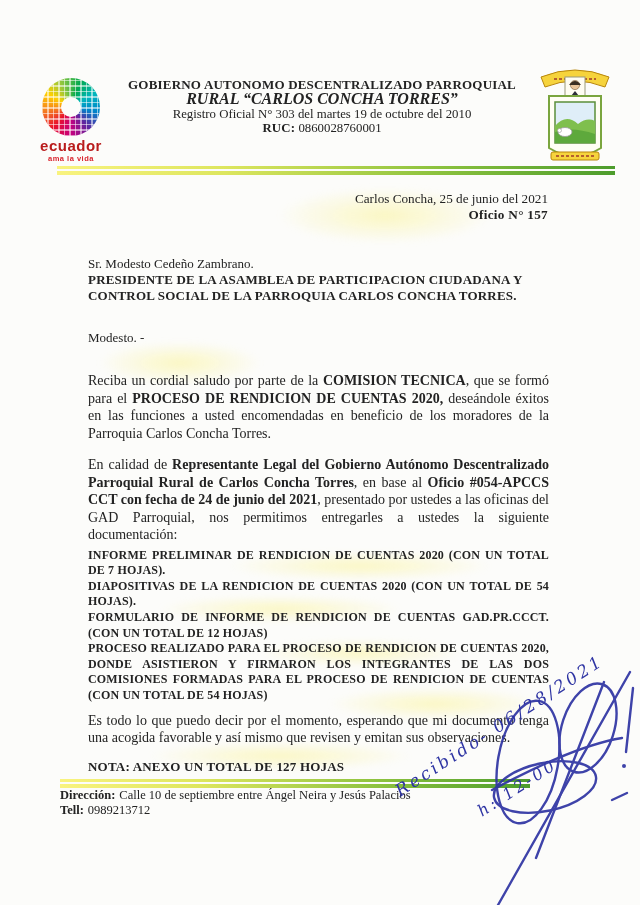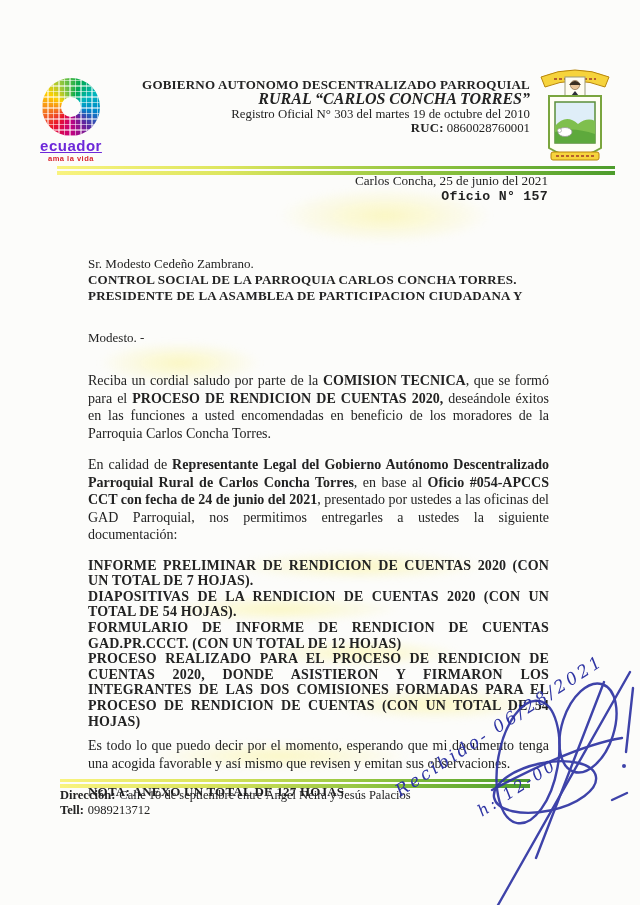--- a/index.html
+++ b/index.html
@@ -10,47 +10,47 @@
   }
   
   .header{position:absolute;top:70px;left:28px;right:20px;display:flex;align-items:flex-start;}
   .logo-block{width:86px;text-align:center;padding-top:8px;flex:0 0 auto;}
   .spiral{position:relative;width:58px;height:58px;margin:0 auto;border-radius:50%;
     background:conic-gradient(from 220deg,#e8112d,#f47920,#ffd100,#8dc63f,#00a94f,#00b7bd,#0085ca,#5f259f,#c6007e,#e8112d);}
   .spiral::before{content:"";position:absolute;inset:0;border-radius:50%;
     background:repeating-linear-gradient(0deg,rgba(255,255,255,.55) 0 1.4px,transparent 1.4px 5.5px),
                repeating-linear-gradient(90deg,rgba(255,255,255,.55) 0 1.4px,transparent 1.4px 5.5px);}
   .spiral::after{content:"";position:absolute;inset:19px;background:#fcfcfa;border-radius:50%;}
-  .logo-word{font-family:"Liberation Sans",sans-serif;font-weight:bold;font-size:15px;color:#6d28d9;letter-spacing:.5px;margin-top:1px;text-decoration:underline;}
+  .logo-word{font-family:"Liberation Sans",sans-serif;font-weight:bold;font-size:15px;color:#b91c1c;letter-spacing:.5px;margin-top:1px;}
   .logo-tag{font-family:"Liberation Sans",sans-serif;font-size:7.5px;color:#d9232d;font-weight:bold;letter-spacing:.5px;}
-  .header-center{flex:1;text-align:right;padding-top:8px;line-height:14.4px;}
+  .header-center{flex:1;text-align:center;padding-top:8px;line-height:14.4px;}
   .hc-l1{font-size:13px;font-weight:bold;letter-spacing:.2px;}
   .hc-l2{font-size:16px;font-weight:bold;font-style:italic;}
   .hc-l3,.hc-l4,.hc-l5,.hc-l6{font-size:12.8px;}
   .hc-l4 b,.hc-l5 b{letter-spacing:.2px;}
   .coat{width:90px;flex:0 0 auto;margin-top:-10px;text-align:center;}
   
   .bar{position:absolute;}
   .bar .s1,.bar .s2{background:linear-gradient(90deg,#f9f37f 0%,#dde65e 30%,#8cc23e 68%,#4c9c2c 100%);}
   .bar .s1{height:2.5px;margin-bottom:2px;}
   .bar .s2{height:4.5px;}
   .bar-top{top:166px;left:57px;right:25px;}
   .bar-foot{top:0;left:0;right:0;}
   
-  .dateblock{position:absolute;top:173px;left:88px;width:460px;text-align:right;font-size:13.2px;line-height:15.8px;}
-  .dateblock .oficio{font-weight:bold;letter-spacing:.3px;font-family:Liberation Mono, monospace;}
+  .dateblock{position:absolute;top:191px;left:88px;width:460px;text-align:right;font-size:13.2px;line-height:15.8px;}
+  .dateblock .oficio{font-weight:bold;letter-spacing:.3px;}
   
   .content{position:absolute;top:256px;left:88px;width:461px;}
   .recipient-name{font-size:13px;line-height:16px;}
   .recipient-title{font-size:13px;font-weight:bold;line-height:15.6px;letter-spacing:.2px;}
   .presente{margin-top:27px;font-size:13px;}
   .para{margin:0;text-align:justify;font-size:14px;line-height:17.5px;}
   .p1{margin-top:26px;}
   .p2{margin-top:14px;}
-  .doclist{margin-top:14px;font-weight:bold;font-size:14px;line-height:15.6px;letter-spacing:.15px;}
+  .doclist{margin-top:4px;font-weight:bold;font-size:12px;line-height:15.6px;letter-spacing:.15px;}
   .doclist div{text-align:justify;}
   .closing{margin-top:8px;}
   .nota{margin-top:12px;font-weight:bold;font-size:13px;letter-spacing:.2px;}
   
   .footer{position:absolute;top:779px;left:60px;width:470px;text-align:left;}
   .footer .bar-wrap{position:relative;height:9px;}
   .f-line{font-size:12.5px;line-height:15.4px;}
   .f-line:first-of-type{margin-top:4px;}
   .f-line b{margin-right:4px;}
   .email-link{color:#6fb0d8;text-decoration:underline;cursor:pointer;}
@@ -111,22 +111,22 @@
       <div class="s2"></div>
   </div>
 
   <div class="dateblock">
     <div>Carlos Concha, 25 de junio del 2021</div>
     <div class="oficio">Oficio N° 157</div>
   </div>
 
   <div class="content">
     <div class="recipient-name">Sr. Modesto Cedeño Zambrano.</div>
+    <div class="recipient-title">PRESIDENTE DE LA ASAMBLEA DE PARTICIPACION CIUDADANA Y</div>
     <div class="recipient-title">CONTROL SOCIAL DE LA PARROQUIA CARLOS CONCHA TORRES.</div>
-    <div class="recipient-title">PRESIDENTE DE LA ASAMBLEA DE PARTICIPACION CIUDADANA Y</div>
 
     <div class="presente">Modesto. -</div>
 
     <p class="para p1"><span>Reciba un cordial saludo por parte de la </span><b>COMISION TECNICA</b><span>, que se formó para el </span><b>PROCESO DE RENDICION DE CUENTAS 2020,</b><span> deseándole éxitos en las funciones a usted encomendadas en beneficio de los moradores de la Parroquia Carlos Concha Torres.</span></p>
 
     <p class="para p2"><span>En calidad de </span><b>Representante Legal del Gobierno Autónomo Descentralizado Parroquial Rural de Carlos Concha Torres</b><span>, en base al </span><b>Oficio #054-APCCS CCT con fecha de 24 de junio del 2021</b><span>, presentado por ustedes a las oficinas del GAD Parroquial, nos permitimos entregarles a ustedes la siguiente documentación:</span></p>
 
     <div class="doclist">
       <div>INFORME PRELIMINAR DE RENDICION DE CUENTAS 2020 (CON UN TOTAL DE 7 HOJAS).</div>
       <div>DIAPOSITIVAS DE LA RENDICION DE CUENTAS 2020 (CON UN TOTAL DE 54 HOJAS).</div>

